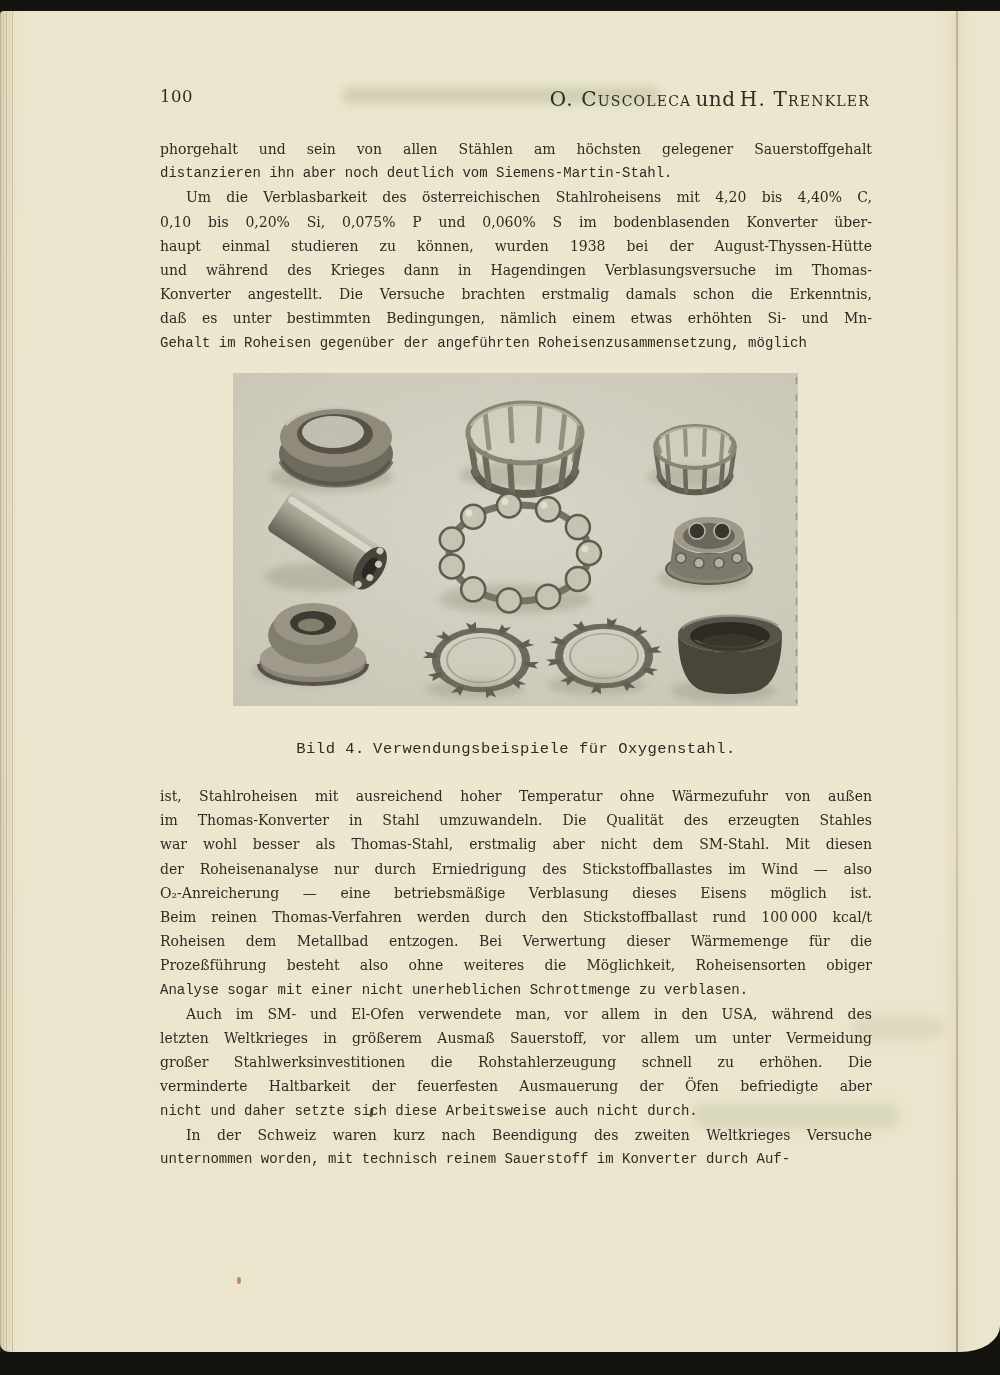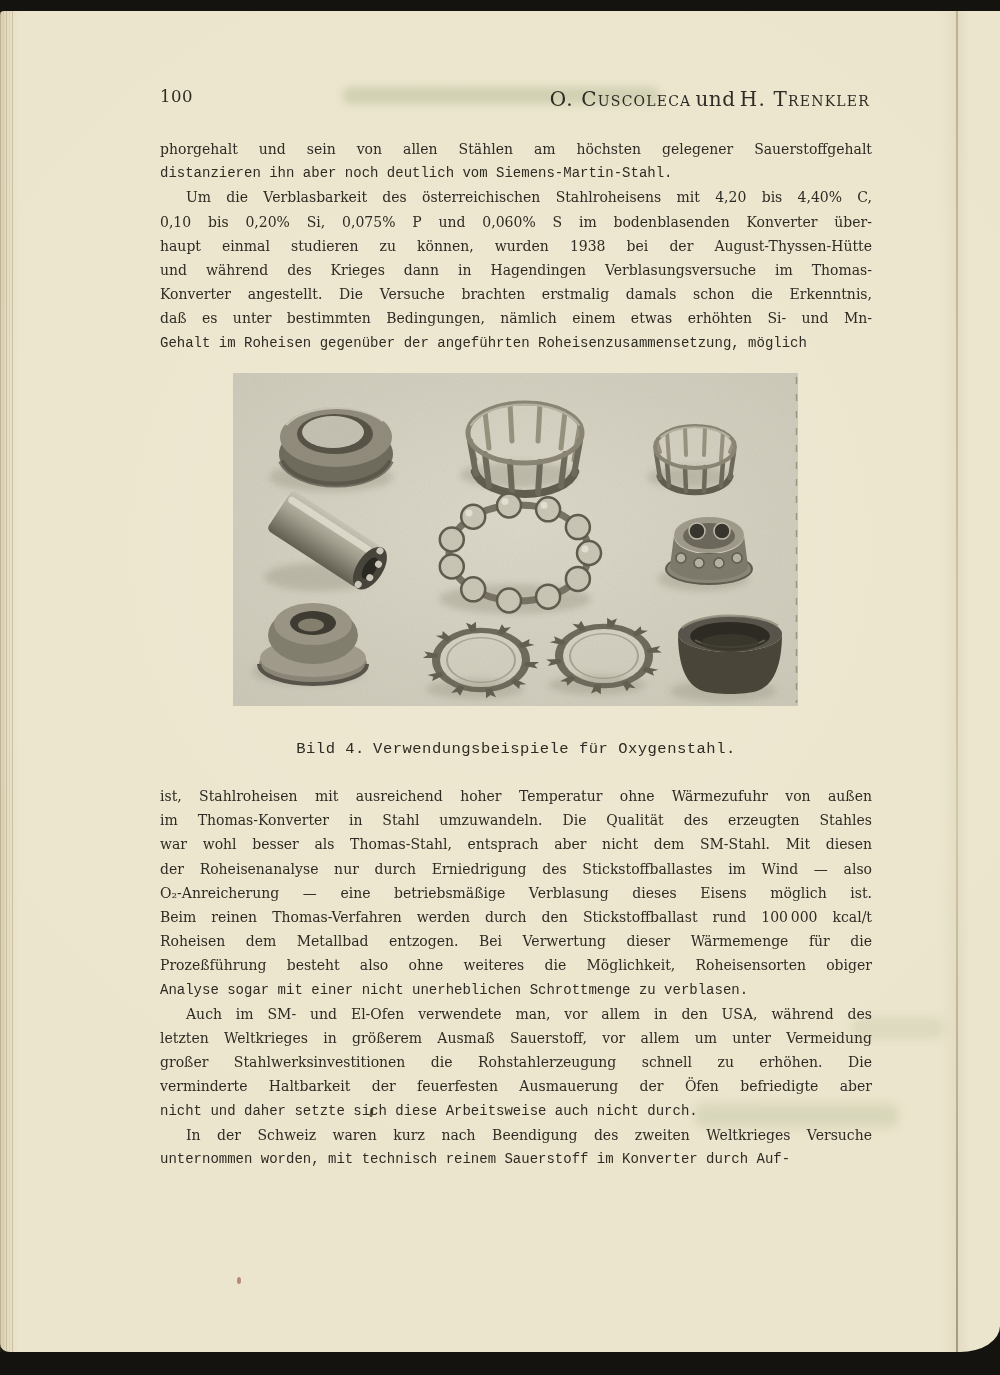--- a/index.html
+++ b/index.html
@@ -318,21 +318,21 @@
       <rect width="565" height="333" filter="url(#grain)"></rect>
     </svg>
   </div>
 
   <div class="figure-caption">Bild 4. Verwendungsbeispiele für Oxygenstahl.</div>
 
   <div class="textblock lower">
       <div class="para">
         <div class="line">ist, Stahlroheisen mit ausreichend hoher Temperatur ohne Wärmezufuhr von außen</div>
         <div class="line">im Thomas-Konverter in Stahl umzuwandeln. Die Qualität des erzeugten Stahles</div>
-        <div class="line">war wohl besser als Thomas-Stahl, entsprach aber nicht dem SM-Stahl. Mit diesen</div>
+        <div class="line">war wohl besser als Thomas-Stahl, erstmalig aber nicht dem SM-Stahl. Mit diesen</div>
         <div class="line">der Roheisenanalyse nur durch Erniedrigung des Stickstoffballastes im Wind — also</div>
         <div class="line">O₂-Anreicherung — eine betriebsmäßige Verblasung dieses Eisens möglich ist.</div>
         <div class="line">Beim reinen Thomas-Verfahren werden durch den Stickstoffballast rund 100 000 kcal/t</div>
         <div class="line">Roheisen dem Metallbad entzogen. Bei Verwertung dieser Wärmemenge für die</div>
         <div class="line">Prozeßführung besteht also ohne weiteres die Möglichkeit, Roheisensorten obiger</div>
         <div class="line last">Analyse sogar mit einer nicht unerheblichen Schrottmenge zu verblasen.</div>
       </div>
       <div class="para">
         <div class="line indent">Auch im SM- und El-Ofen verwendete man, vor allem in den USA, während des</div>
         <div class="line">letzten Weltkrieges in größerem Ausmaß Sauerstoff, vor allem um unter Vermeidung</div>

